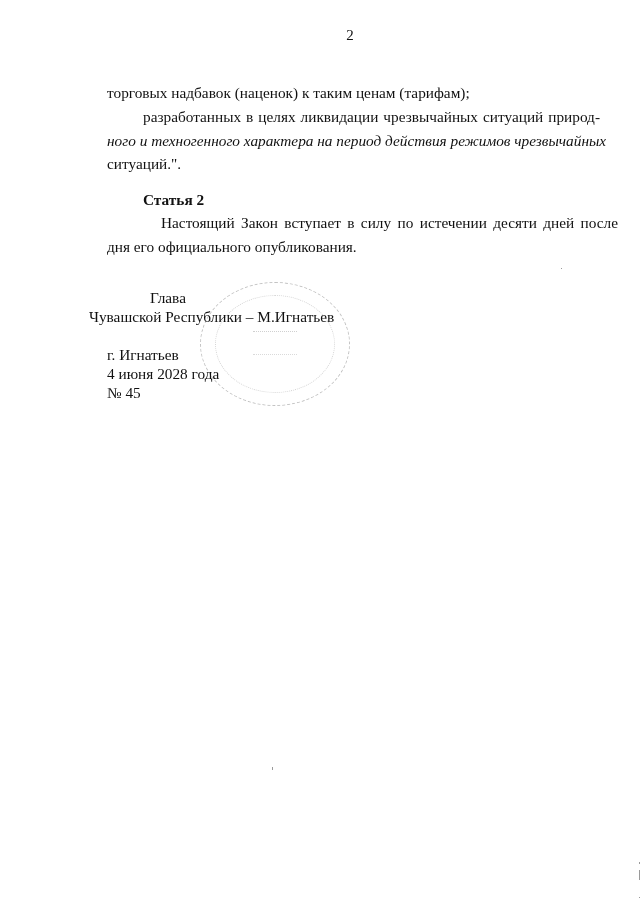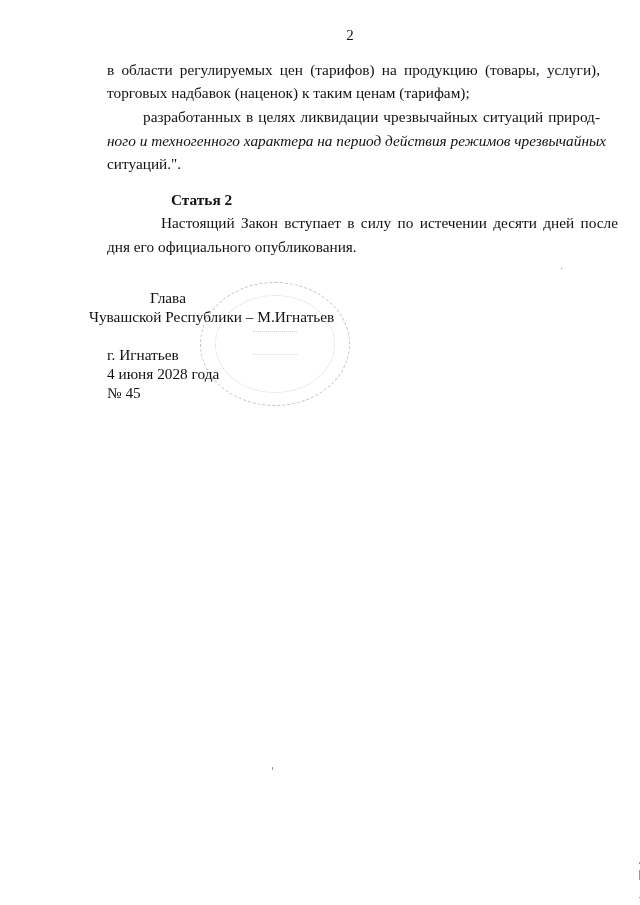--- a/index.html
+++ b/index.html
@@ -35,21 +35,21 @@
       left: 107px;
       width: 493px;
       white-space: nowrap;
       line-height: 18px;
     }
     .justify {
       text-align: justify;
       text-align-last: justify;
     }
     .indent { left: 143px; width: 457px; }
-    .bold { font-weight: bold; margin-left: 28px; }
+    .bold { font-weight: bold; }
 
     .sig {
       position: absolute;
       white-space: nowrap;
       line-height: 18px;
     }
 
     .stamp {
       position: absolute;
       left: 200px;
@@ -79,21 +79,20 @@
       background: #9a9a9a;
     }
   </style>
 </head>
 <body>
 
 <div class="page">
 
   <div class="page-number">2</div>
 
-  <div class="line justify" style="top:61px;">в области регулируемых цен (тарифов) на продукцию (товары, услуги),</div>
   <div class="line" style="top:84px;">торговых надбавок (наценок) к таким ценам (тарифам);</div>
 
   <div class="line indent justify" style="top:108px;">разработанных в целях ликвидации чрезвычайных ситуаций природ-</div>
   <div class="line justify" style="top:132px;font-style:italic;">ного и техногенного характера на период действия режимов чрезвычайных</div>
   <div class="line" style="top:155px;">ситуаций.".</div>
 
   <div class="line indent bold" style="top:191px;">Статья 2</div>
   <div class="line indent justify" style="top:214px;margin-left:18px;">Настоящий Закон вступает в силу по истечении десяти дней после</div>
   <div class="line" style="top:238px;">дня его официального опубликования.</div>
 

